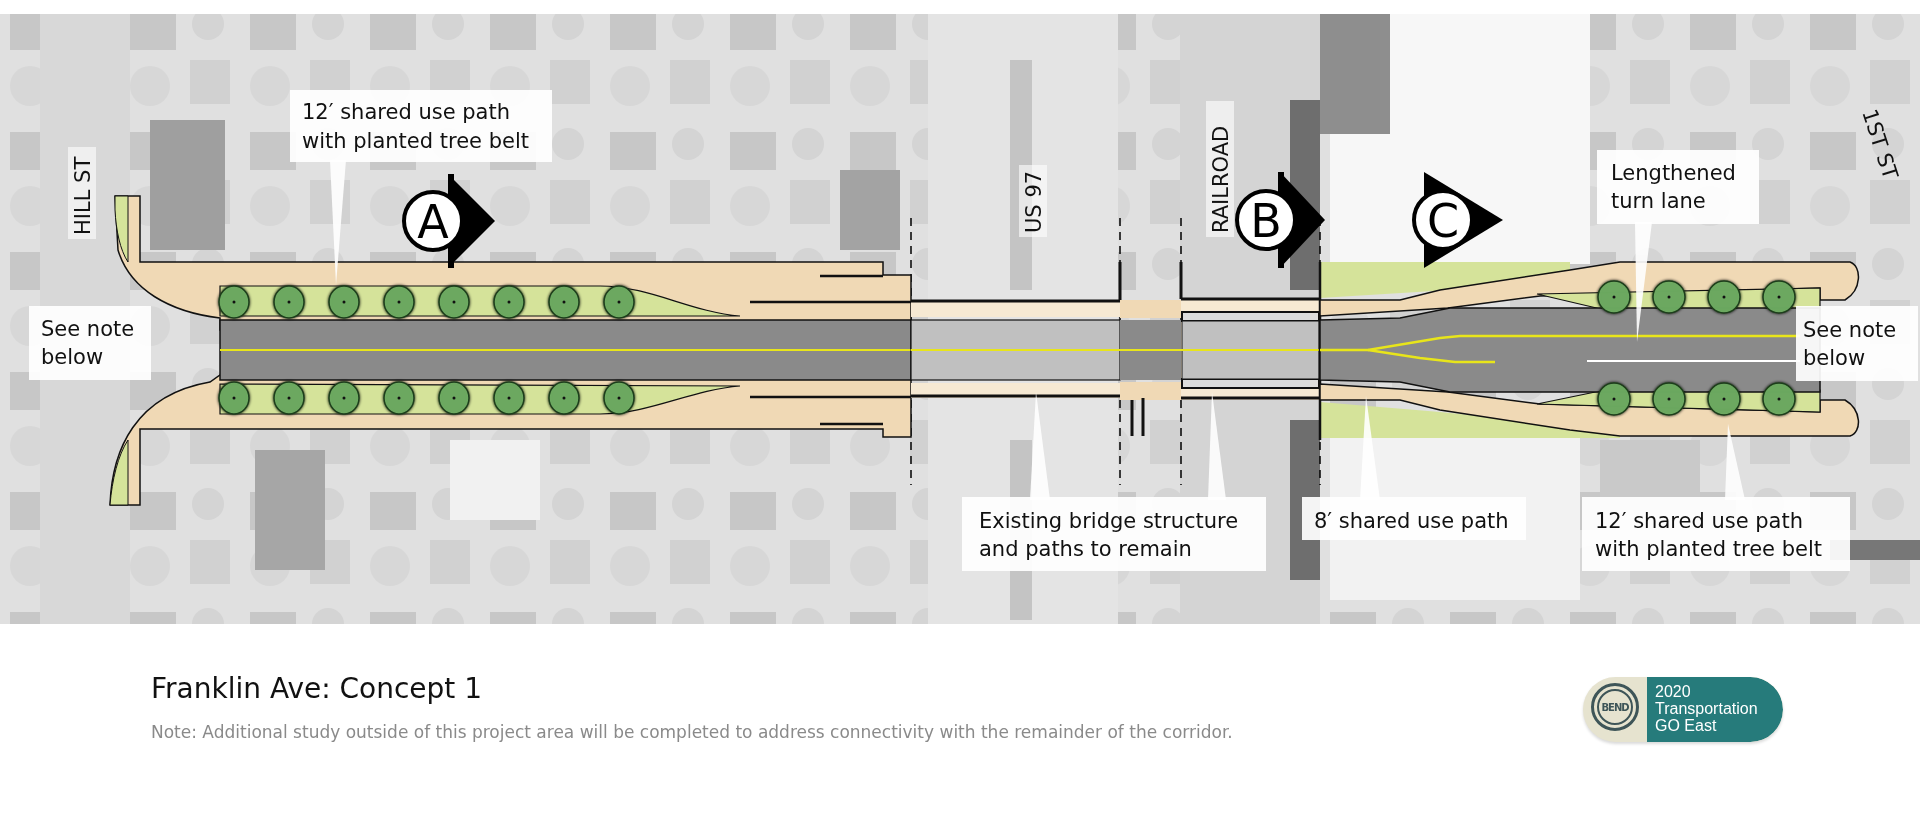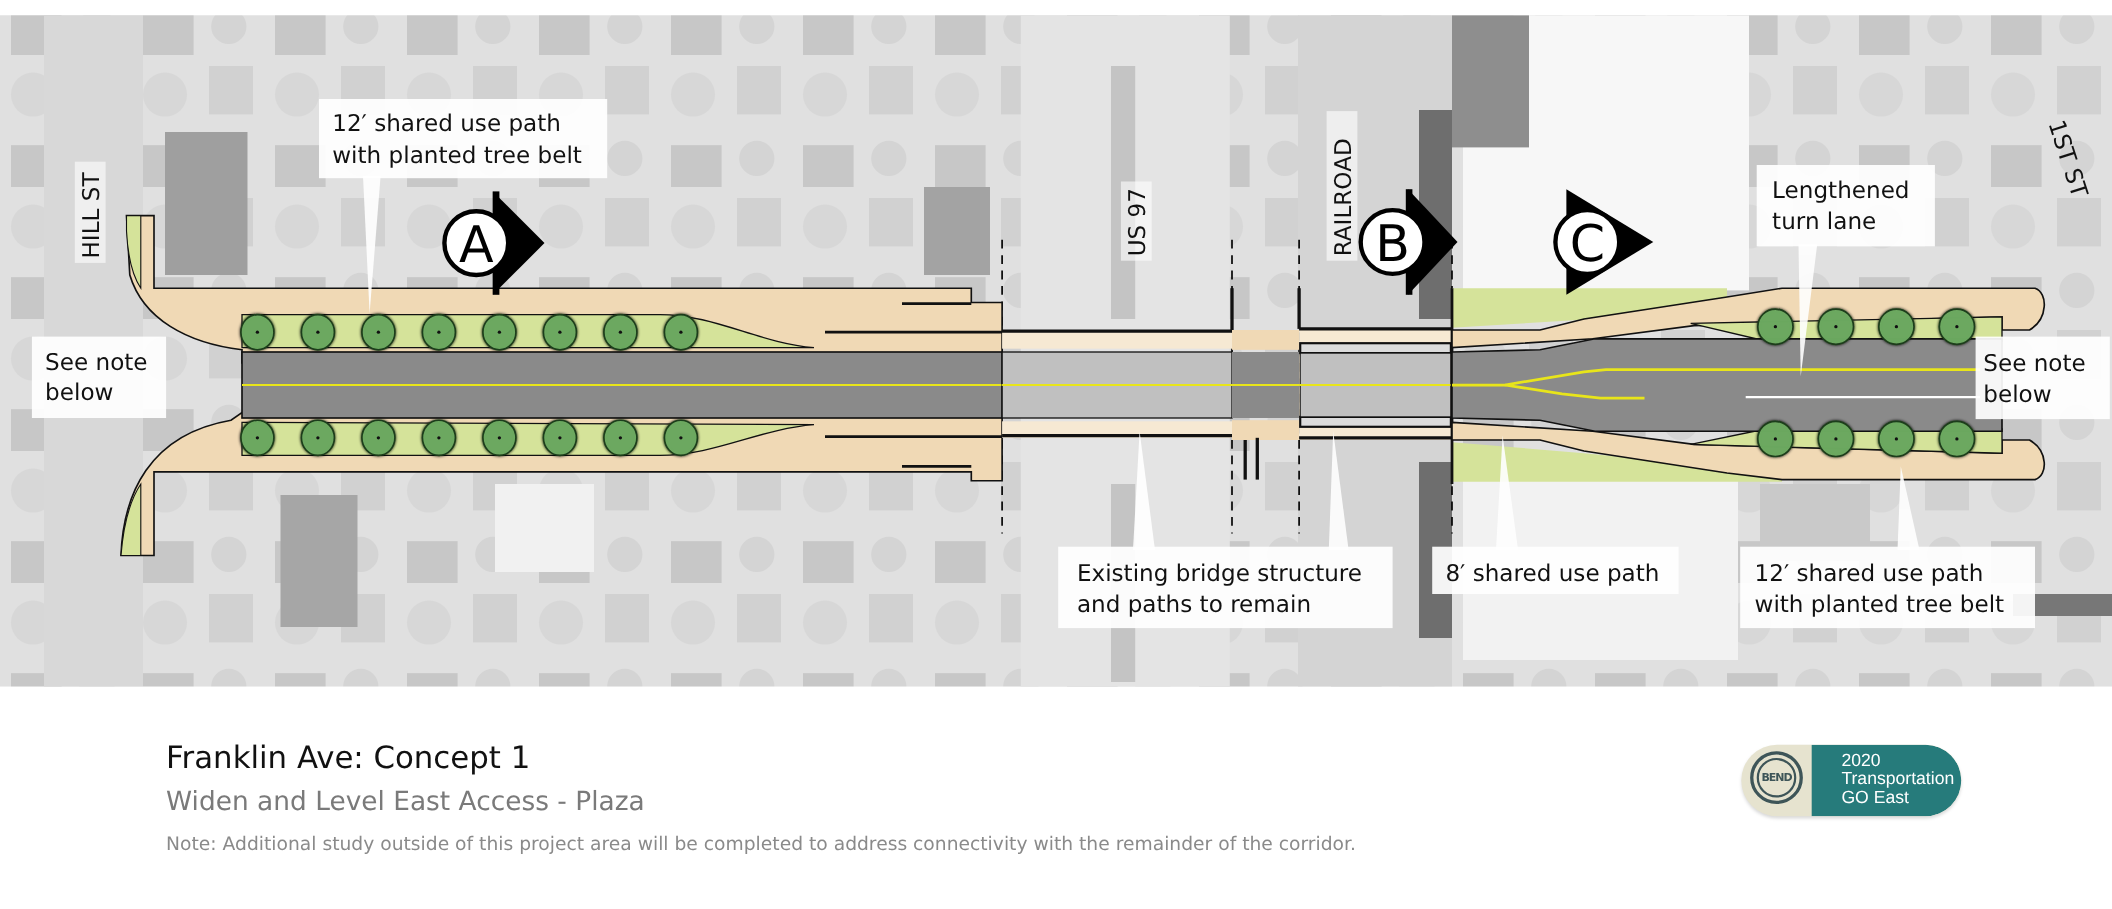--- a/index.html
+++ b/index.html
@@ -15,21 +15,21 @@
   .note { font-family: "DejaVu Sans", sans-serif; font-size: 17px; color: #8a8a8a; margin-top: 10px; line-height: 24px; text-align: right; }
   .logo { position: absolute; left: 1583px; top: 677px; width: 200px; height: 65px;
           border-radius: 33px; background: #e6e3cf; overflow: hidden; box-shadow: 0 2px 3px rgba(0,0,0,0.15); }
   .logo-seal { position: absolute; left: 8px; top: 6px; width: 48px; height: 48px; border-radius: 50%;
                border: 3px solid #3e5558; box-sizing: border-box; display: flex; align-items: center; justify-content: center; }
   .logo-seal-inner { width: 36px; height: 36px; border-radius: 50%; border: 2px solid #3e5558; box-sizing: border-box;
                      font-family: "DejaVu Sans", sans-serif; font-size: 10px; font-weight: bold; color: #3e5558;
                      display: flex; align-items: center; justify-content: center; letter-spacing: -1px; text-align: center; }
   .logo-band { position: absolute; left: 64px; top: 0; width: 136px; height: 65px; background: #267b7b;
                border-radius: 0 33px 33px 0; color: #fff; font-family: "Liberation Sans", sans-serif;
-               font-size: 16px; line-height: 17px; padding: 6px 0 0 27px; box-sizing: border-box; }
+               font-size: 16px; line-height: 17px; padding: 6px 0 0 8px; box-sizing: border-box; }
 </style>
 </head>
 <body>
 
 <svg id="plan" viewBox="0 0 1920 826" xmlns="http://www.w3.org/2000/svg">
   <defs>
     <pattern id="aerial" width="120" height="120" patternUnits="userSpaceOnUse">
       <rect width="120" height="120" fill="#cfcfcf"></rect>
       <rect x="10" y="12" width="46" height="38" fill="#a9a9a9"></rect>
       <rect x="70" y="60" width="40" height="44" fill="#b8b8b8"></rect>
@@ -283,21 +283,20 @@
   </g>
   <g>
     <polygon points="1424,172 1503,220 1424,268" fill="#000"></polygon>
     <circle cx="1443" cy="220" r="29" fill="#ffffff" stroke="#000" stroke-width="4"></circle>
     <text class="marker-letter" x="1443" y="237" text-anchor="middle">C</text>
   </g>
 </svg>
 
 <div class="footer">
   <p class="title">Franklin Ave:  Concept 1</p>
-  <p class="subtitle">Widen and Level East Access - Plaza</p>
   <div class="note">Note: Additional study outside of this project area will be completed to address connectivity with the remainder of the corridor.</div>
 </div>
 
 <div class="logo">
   <div class="logo-seal">
     <div class="logo-seal-inner">BEND</div>
   </div>
   <div class="logo-band">
     <div>2020</div>
     <div>Transportation</div>

